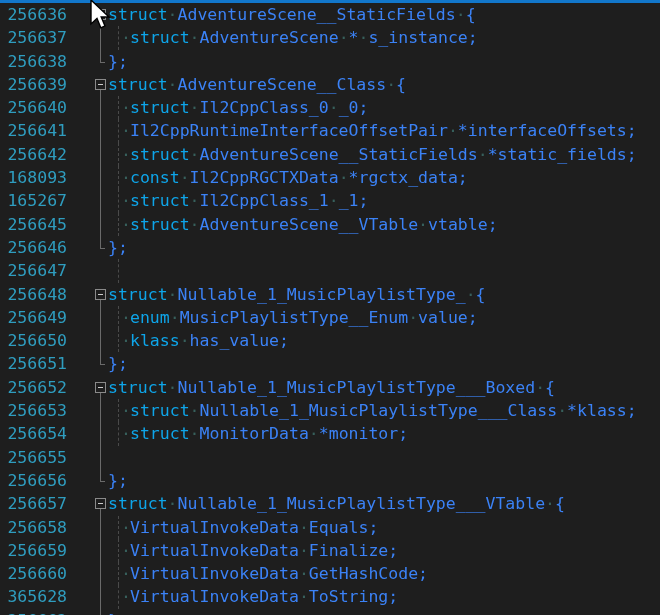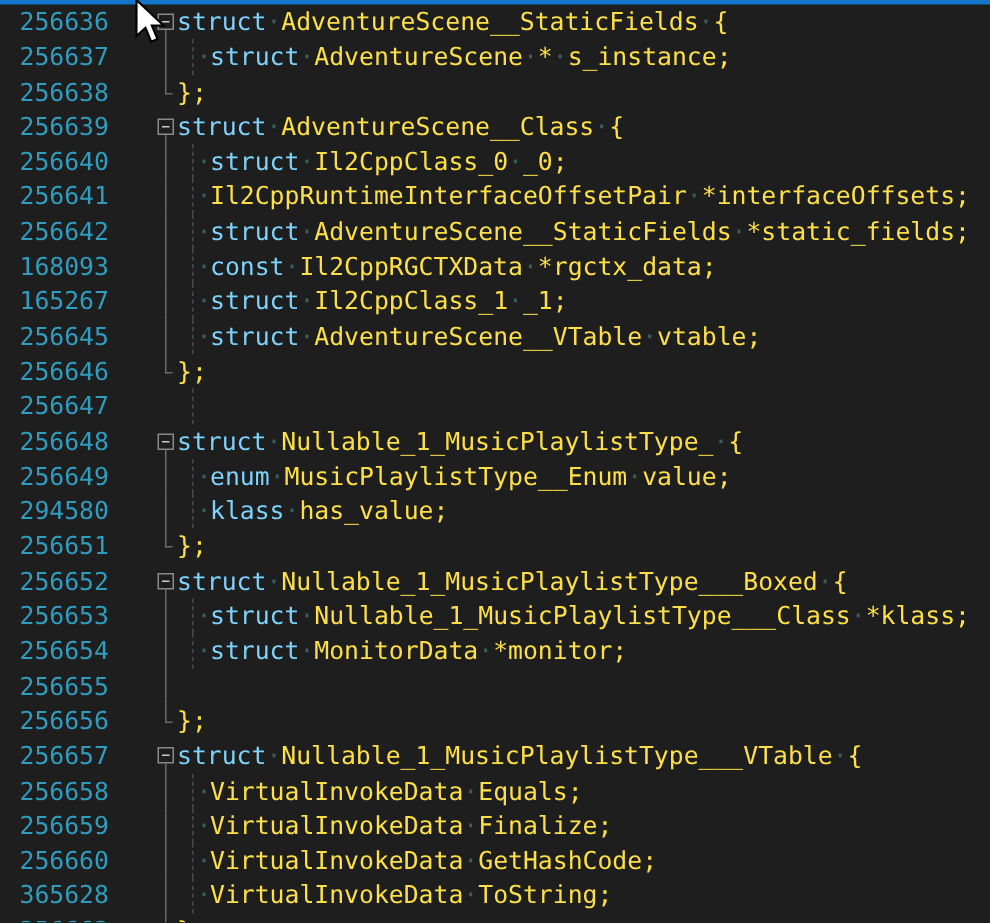--- a/index.html
+++ b/index.html
@@ -3,33 +3,33 @@
 <meta charset="utf-8">
 <style>
   html,body{margin:0;padding:0;background:#1e1e1e;}
   #screen{position:relative;width:660px;height:615px;background:#1e1e1e;overflow:hidden;
           font-family:"DejaVu Sans Mono",monospace;}
   #topbar{position:absolute;left:0;top:0;width:660px;height:3px;background:#1277cb;}
   #lines{position:absolute;left:0;top:3px;width:660px;}
   .row{position:relative;display:flex;height:23.3px;}
   .row.current::before{content:"";position:absolute;left:93px;right:0;top:0;bottom:0;
        background:#242424;border:1px solid #4f4f4f;box-sizing:border-box;z-index:-1;}
-  .ln{width:64px;padding-left:13px;flex:none;color:#2f9dbf;font-size:16.5px;line-height:23.3px;
-      user-select:none;}
+  .ln{width:64px;padding-left:3px;flex:none;color:#2f9dbf;font-size:16.5px;line-height:23.3px;
+      user-select:none;text-align:right;}
   .fold{width:41px;flex:none;position:relative;}
   .fbox{position:absolute;left:28px;top:6px;width:11px;height:11px;border:1px solid #8a8a8a;
         background:#1e1e1e;box-sizing:border-box;}
   .fbox::after{content:"";position:absolute;left:2px;right:2px;top:4px;height:1px;background:#cccccc;}
   .fline{position:absolute;left:33px;top:0;bottom:0;width:1px;background:#6a6a6a;}
   .fline.below{top:17px;}
   .fcorner{position:absolute;left:33px;top:0;height:13px;width:5px;
            border-left:1px solid #6a6a6a;border-bottom:1px solid #6a6a6a;box-sizing:border-box;}
   .code{flex:1;white-space:pre;font-size:16.5px;line-height:23.3px;color:#dcdcdc;position:relative;}
-  .code .k{color:#7dd3fc;}
-  .code .t{color:#fde047;}
+  .code .k{color:#0ea5e9;}
+  .code .t{color:#3b82f6;}
   .code .ws{color:#37605c;}
   .ind,.g{display:inline-block;width:22px;height:23.3px;position:relative;vertical-align:top;}
   .ind::before,.g::before{content:"";position:absolute;left:10px;top:0;bottom:0;
        border-left:1px dashed #4a4a4a;}
   .ind::after{content:"\00B7";position:absolute;left:13px;top:0;color:#37605c;
        font-size:16.5px;line-height:23.3px;}
   #pointer{position:absolute;left:89px;top:0;z-index:5;}
 </style>
 </head>
 <body>
@@ -130,21 +130,21 @@
         <div class="code"><span class="k">struct</span><span class="ws">·</span><span class="t">Nullable_1_MusicPlaylistType_</span><span class="ws">·</span><span class="t">{</span></div>
       </div>
       <div class="row">
         <div class="ln">256649</div>
         <div class="fold">
           <span class="fline"></span>
         </div>
         <div class="code"><span class="ind"></span><span class="k">enum</span><span class="ws">·</span><span class="t">MusicPlaylistType__Enum</span><span class="ws">·</span><span class="t">value;</span></div>
       </div>
       <div class="row">
-        <div class="ln">294580</div>
+        <div class="ln">256650</div>
         <div class="fold">
           <span class="fline"></span>
         </div>
         <div class="code"><span class="ind"></span><span class="k">klass</span><span class="ws">·</span><span class="t">has_value;</span></div>
       </div>
       <div class="row">
         <div class="ln">256651</div>
         <div class="fold">
           <span class="fcorner"></span>
         </div>

